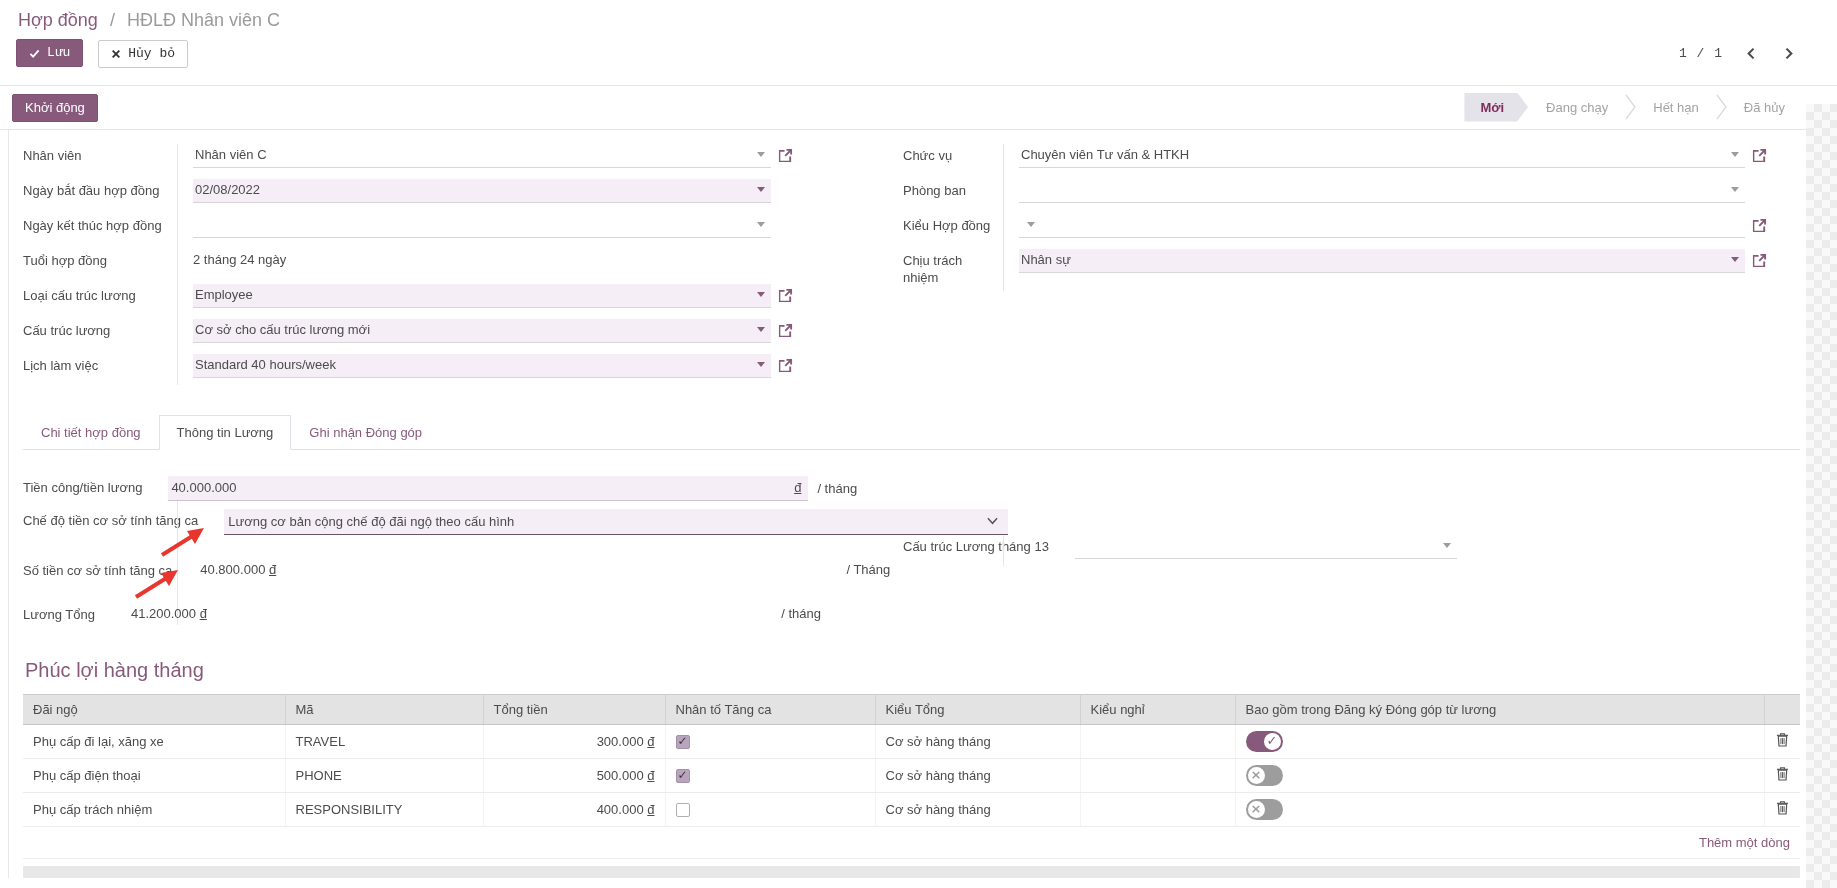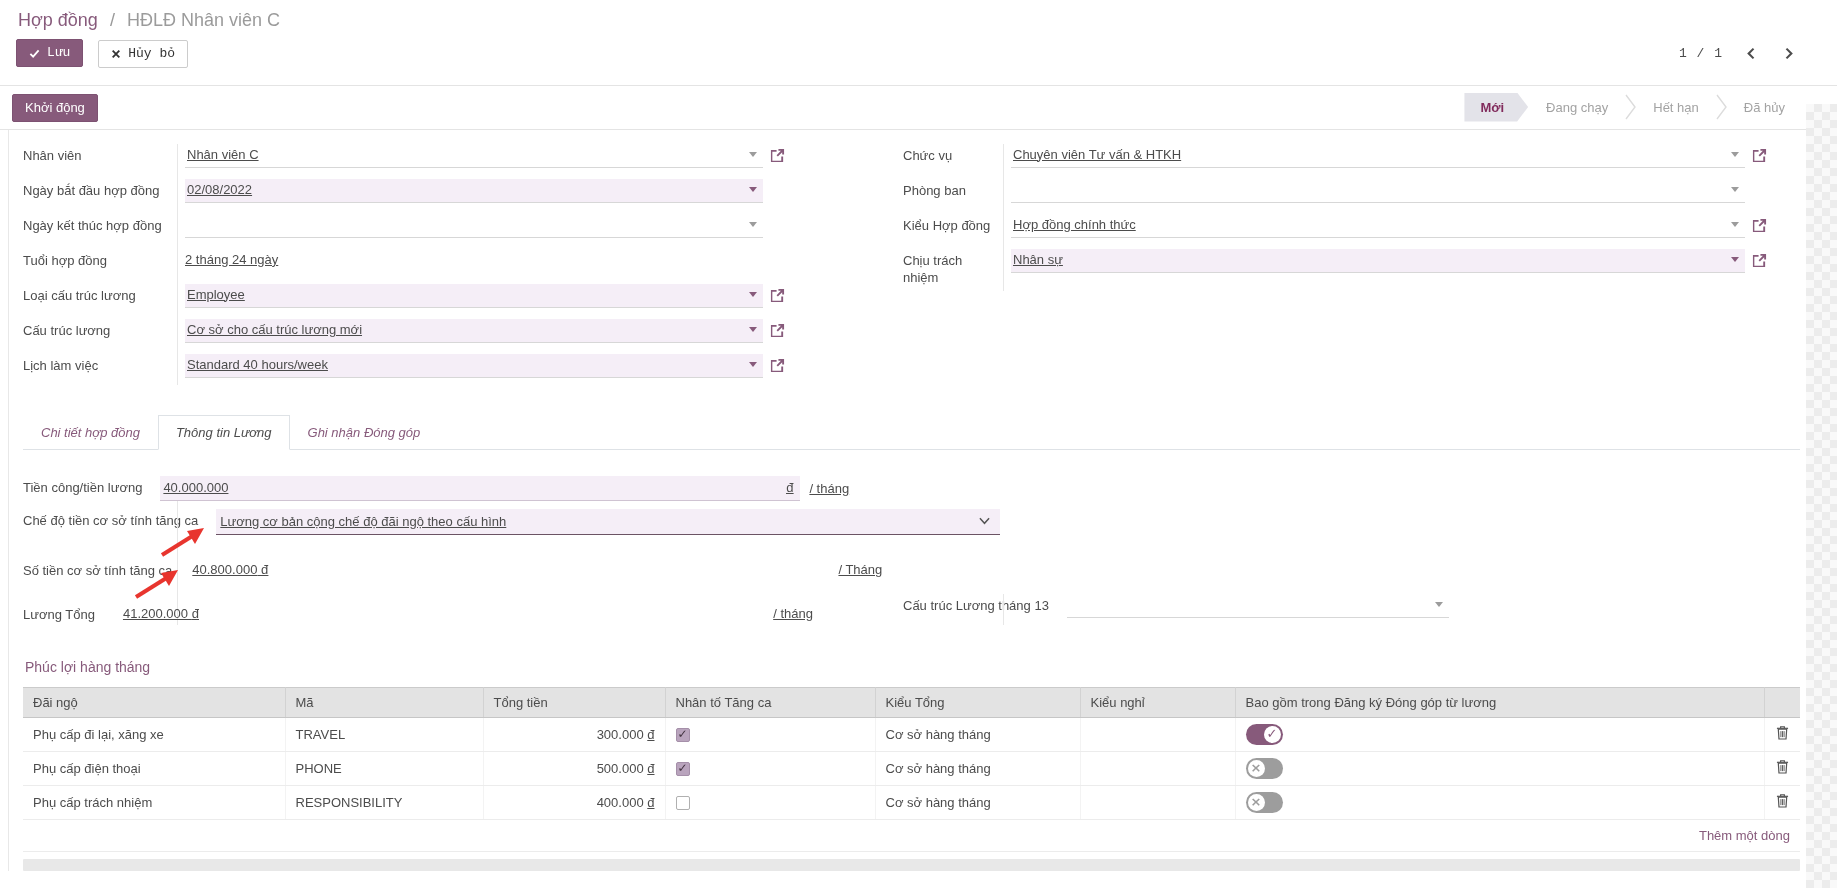--- a/index.html
+++ b/index.html
@@ -49,43 +49,43 @@
   .col { position:relative; }
   .col-left  { width:880px; flex:none; }
   .col-right { flex:1; margin-right:70px; }
   .col-left::before  { content:""; position:absolute; left:154px; top:0; bottom:4px; border-left:1px solid #e7e7e7; }
   .col-right::before { content:""; position:absolute; left:100px; top:0; bottom:4px; border-left:1px solid #e7e7e7; }
 
   .o-row { display:flex; align-items:flex-start; min-height:26px; margin-bottom:9px; }
   .o-label { flex:none; padding:3px 10px 0 0; line-height:17px; color:#4c4c4c; }
   .col-left  .o-label { width:154px; }
   .col-right .o-label { width:100px; }
-  .o-field-zone { display:flex; align-items:center; flex:1; position:relative; padding-left:8px;text-decoration:underline; }
+  .o-field-zone { display:flex; align-items:center; flex:1; position:relative; padding-left:16px; }
   .o-input { display:flex; align-items:center; min-height:24px; border-bottom:1px solid #d7d7d7;
              padding:0 6px 1px 2px; position:relative; }
   .col-left .o-input { width:578px; flex:none; }
   .col-right .o-input { flex:1; }
   .o-input .value { flex:1; min-height:16px; }
   .o-input.highlight { background:#f5eef7; }
   .caret { width:0; height:0; border-left:4px solid transparent; border-right:4px solid transparent;
            border-top:5px solid #9c9c9c; margin-left:6px; flex:none; cursor:pointer; }
   .caret.purple { border-top-color:#875a7b; }
   .ext-btn { margin-left:7px; display:inline-flex; cursor:pointer; flex:none; }
   .ext-spacer { width:22px; flex:none; }
   .o-text { padding-top:3px; }
 
   
   .tabs { display:flex; margin-top:26px; border-bottom:1px solid #dee2e6; margin-right:37px; }
-  .tab { padding:9px 17px; color:#875a7b; cursor:pointer; border:1px solid transparent; margin-bottom:-1px;font-style:italic; }
+  .tab { padding:9px 17px; color:#875a7b; cursor:pointer; border:1px solid transparent; margin-bottom:-1px; }
   .tab.active { color:#4c4c4c; background:#fff; border-color:#dee2e6 #dee2e6 #fff #dee2e6; }
 
   .tab-content { padding-top:26px; }
 
   
-  .salary-grid { display:flex; align-items:flex-end; }
+  .salary-grid { display:flex; align-items:center; }
   .salary-left { width:880px; flex:none; position:relative; }
   .salary-left::before { content:""; position:absolute; left:154px; top:0; bottom:4px; border-left:1px solid #e7e7e7; }
   .salary-right { flex:1; position:relative; }
   .salary-right::before { content:""; position:absolute; left:100px; top:0; bottom:4px; border-left:1px solid #e7e7e7; }
 
   .wage-row { margin-bottom:7px; }
   .wage-input-box { width:640px; flex:none; display:flex; align-items:center; border-bottom:1px solid #cfc3d2;
                     background:#f5eef7; min-height:25px; padding:0 7px 0 3px; }
   .wage-input-box input { border:none; background:transparent; flex:1; font:inherit; color:inherit; padding:0; outline:none; }
   .dong { text-decoration:underline; }
@@ -95,21 +95,21 @@
   .o-select { width:784px; flex:none; display:flex; align-items:center; justify-content:space-between;
               background:#f5eef7; border-bottom:1px solid #6b5364; min-height:26px; padding:0 10px 0 4px; cursor:pointer; }
 
   .ro-row { margin-bottom:18px; }
   .salary-ro { width:700px; flex:none; display:flex; justify-content:space-between; padding:3px 8px 0 2px; }
   .total-row { margin-bottom:0;gap:8px; }
 
   .narrow-field { width:382px; flex:none; }
 
   
-  .benefits-title { color:#875a7b; font-size:14px; margin:30px 0 12px 2px; }
+  .benefits-title { color:#875a7b; font-size:20px; margin:30px 0 12px 2px; }
   table.benefits { border-collapse:collapse; width:calc(100% - 37px); table-layout:fixed; }
   table.benefits th { background:#e3e3e3; font-weight:normal; text-align:left; color:#4c4c4c;
       padding:7px 10px; border-top:1px solid #cbcbcb; border-bottom:1px solid #c6c6c6; border-right:1px solid #d2d2d2; }
   table.benefits th:last-child { border-right:none; }
   table.benefits td { padding:6px 10px; border-bottom:1px solid #ececec; border-right:1px solid #f3f3f3; height:30px; }
   table.benefits td:last-child { border-right:none; }
   th.amount, td.amount { text-align:right; }
   td.trash-cell { text-align:center; padding:6px 4px; }
 
   .o-checkbox { width:14px; height:14px; border:1px solid #b0b0b0; background:#fff; display:inline-block;
@@ -356,21 +356,20 @@
               <span class="caret"></span>
             </div>
             <span class="ext-spacer"></span>
           </div>
         </div>
 
         <div class="o-row">
           <div class="o-label">Kiểu Hợp đồng</div>
           <div class="o-field-zone">
             <div class="o-input">
-              <span class="value">Hợp đồng chính thức</span>
               <span class="caret"></span>
             </div>
             <span class="ext-btn">
               <span style="display:inline-flex;">
                 <svg width="15" height="15" viewBox="0 0 16 16">
                     <path fill="#875a7b" d="M12 9v4.5H2.5V4H7V2H1v13h13V9h-2z"></path>
                     <path fill="#875a7b" d="M9 1h6v6h-2V4.4L8.4 9 7 7.6 11.6 3H9V1z"></path>
                   </svg>
               </span>
             </span>

